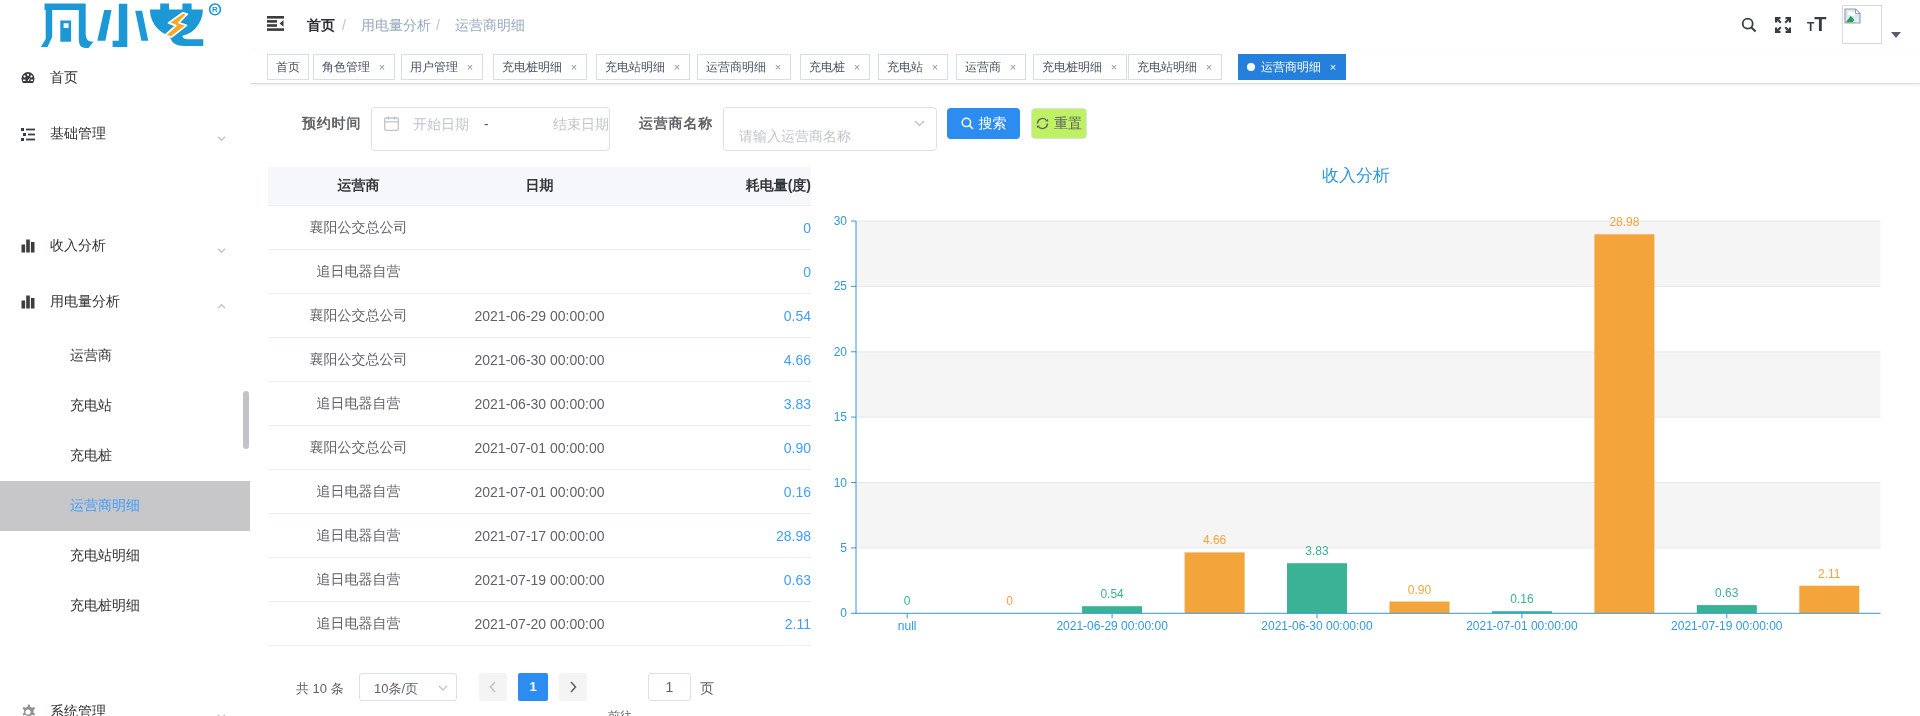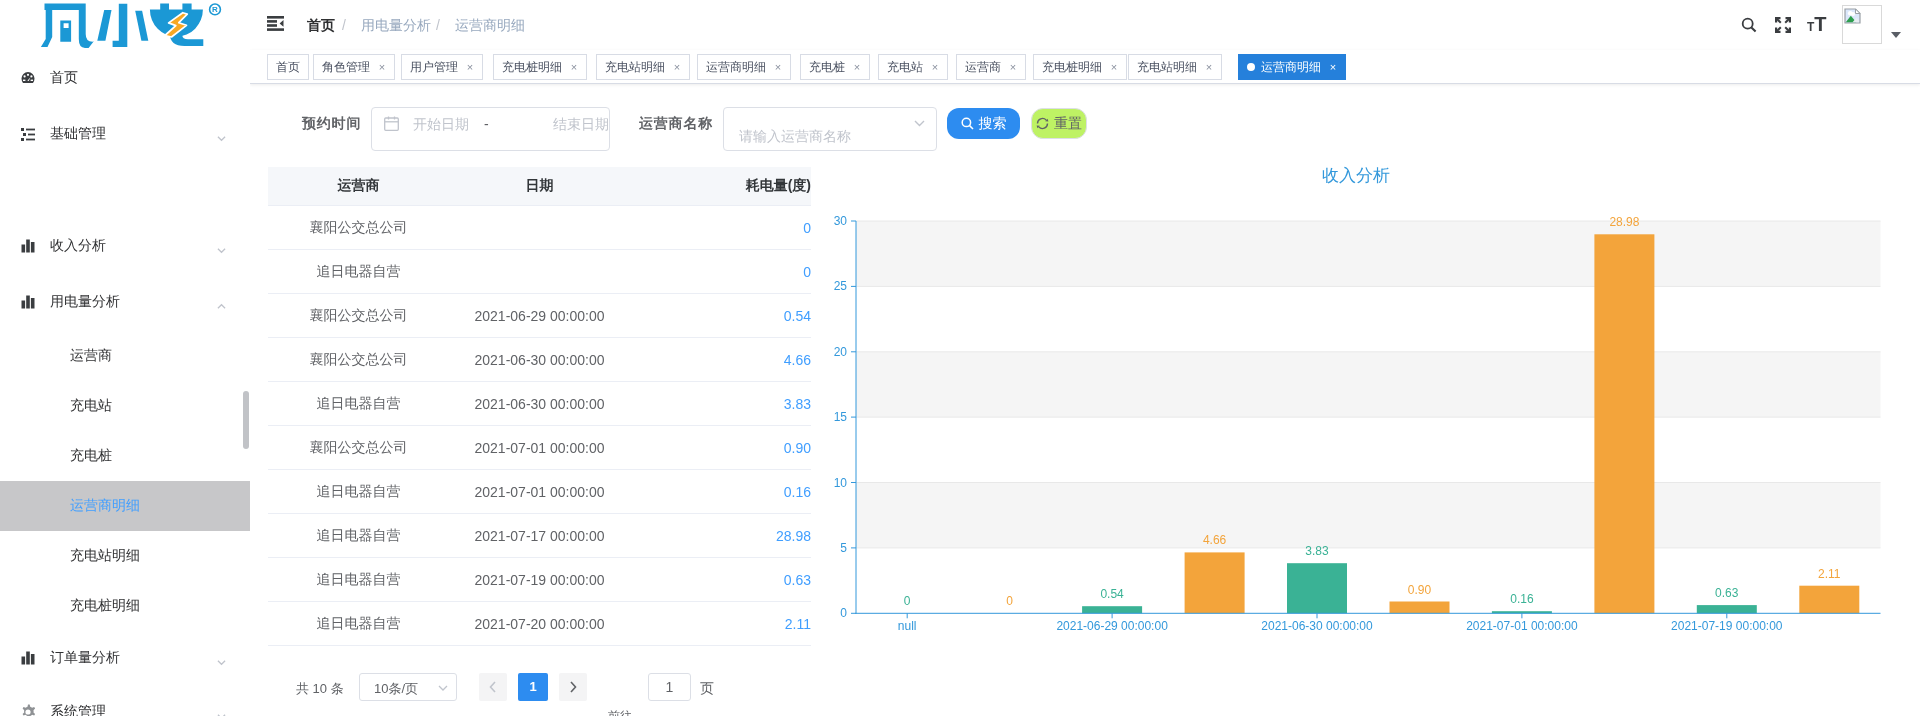--- a/index.html
+++ b/index.html
@@ -24,21 +24,21 @@
 .tag{position:absolute;top:4px;height:26px;line-height:25px;border:1px solid #d8dce5;background:#fff;
   color:#495060;font-size:12px;padding:0 8px;white-space:nowrap}
 .tag .x{display:inline-block;margin-left:8px;width:8px;text-align:center;color:#8a919f;font-size:11px}
 .tag.on{background:#2580db;border-color:#2580db;color:#fff}
 .tag.on .dot{display:inline-block;width:8px;height:8px;border-radius:50%;background:#fff;margin-right:6px;position:relative;top:0px}
 .tag.on .x{color:#fff}
 
 .flabel{position:absolute;top:115px;font-size:14px;font-weight:700;color:#606266;letter-spacing:0.8px}
 .finput{position:absolute;top:107px;height:44px;border:1px solid #dcdfe6;border-radius:4px;background:#fff}
 .ph{color:#c0c4cc;font-size:14px}
-.btn{position:absolute;top:108px;height:31px;border-radius:12px;font-size:14px;display:flex;align-items:center;justify-content:center}
+.btn{position:absolute;top:108px;height:31px;border-radius:4px;font-size:14px;display:flex;align-items:center;justify-content:center}
 
 #tbl{position:absolute;left:268px;top:167px;width:543px;font-size:14px}
 .trow{display:flex;width:543px;align-items:center;border-bottom:1px solid #ebeef5}
 .c1{width:181px;text-align:center}.c2{width:181px;text-align:center}.c3{width:181px;text-align:right}
 .thead{height:39px;background:#f5f7fa;font-weight:700;color:#323639;border-bottom:1px solid #ebeef5}
 .tr{height:44px;color:#606266}
 .val{color:#409eff}
 
 .pg{position:absolute;font-size:13px;color:#606266}
 </style>
@@ -126,31 +126,20 @@
   <div class="sub on" style="top:481px;height:50px">
       <span class="txt">运营商明细</span>
     </div>
   <div class="sub" style="top:531px;height:50px">
       <span class="txt">充电站明细</span>
     </div>
   <div class="sub" style="top:581px;height:50px">
       <span class="txt">充电桩明细</span>
     </div>
 
-  <div class="mi" style="top:630px;height:56px">
-      <span class="ico"><svg width="16" height="16" viewBox="0 0 16 16" fill="#3a3d40">
-          <rect x="1.5" y="6.5" width="3.6" height="8"></rect>
-          <rect x="6.2" y="1.5" width="3.6" height="13"></rect>
-          <rect x="10.9" y="4" width="3.6" height="10.5"></rect>
-        </svg></span>
-      <span class="txt">订单量分析</span>
-      <svg class="chev" viewBox="0 0 10 10">
-        <polyline points="1,3 5,7 9,3" fill="none" stroke="#c0c4cc" stroke-width="1.4"></polyline>
-      </svg>
-    </div>
 
   <div class="mi" style="top:684px;height:56px">
       <span class="ico"><svg width="16" height="16" viewBox="0 0 16 16">
           <path fill="#8f9295" d="M8,0.5 l1.7,0 l0.5,2.2 a5.5,5.5 0 0 1 1.9,1.1 l2.1,-0.7 l0.9,1.5 l-1.6,1.6 a5.5,5.5 0 0 1 0,2.2 l1.6,1.6 l-0.9,1.5 l-2.1,-0.7 a5.5,5.5 0 0 1 -1.9,1.1 l-0.5,2.2 l-1.7,0 l-0.5,-2.2 a5.5,5.5 0 0 1 -1.9,-1.1 l-2.1,0.7 l-0.9,-1.5 l1.6,-1.6 a5.5,5.5 0 0 1 0,-2.2 l-1.6,-1.6 l0.9,-1.5 l2.1,0.7 a5.5,5.5 0 0 1 1.9,-1.1 Z M8,5.4 a2.6,2.6 0 1 0 0,5.2 a2.6,2.6 0 1 0 0,-5.2 Z"></path>
         </svg></span>
       <span class="txt">系统管理</span>
       <svg class="chev" viewBox="0 0 10 10">
         <polyline points="1,3 5,7 9,3" fill="none" stroke="#c0c4cc" stroke-width="1.4"></polyline>
       </svg>
     </div>

